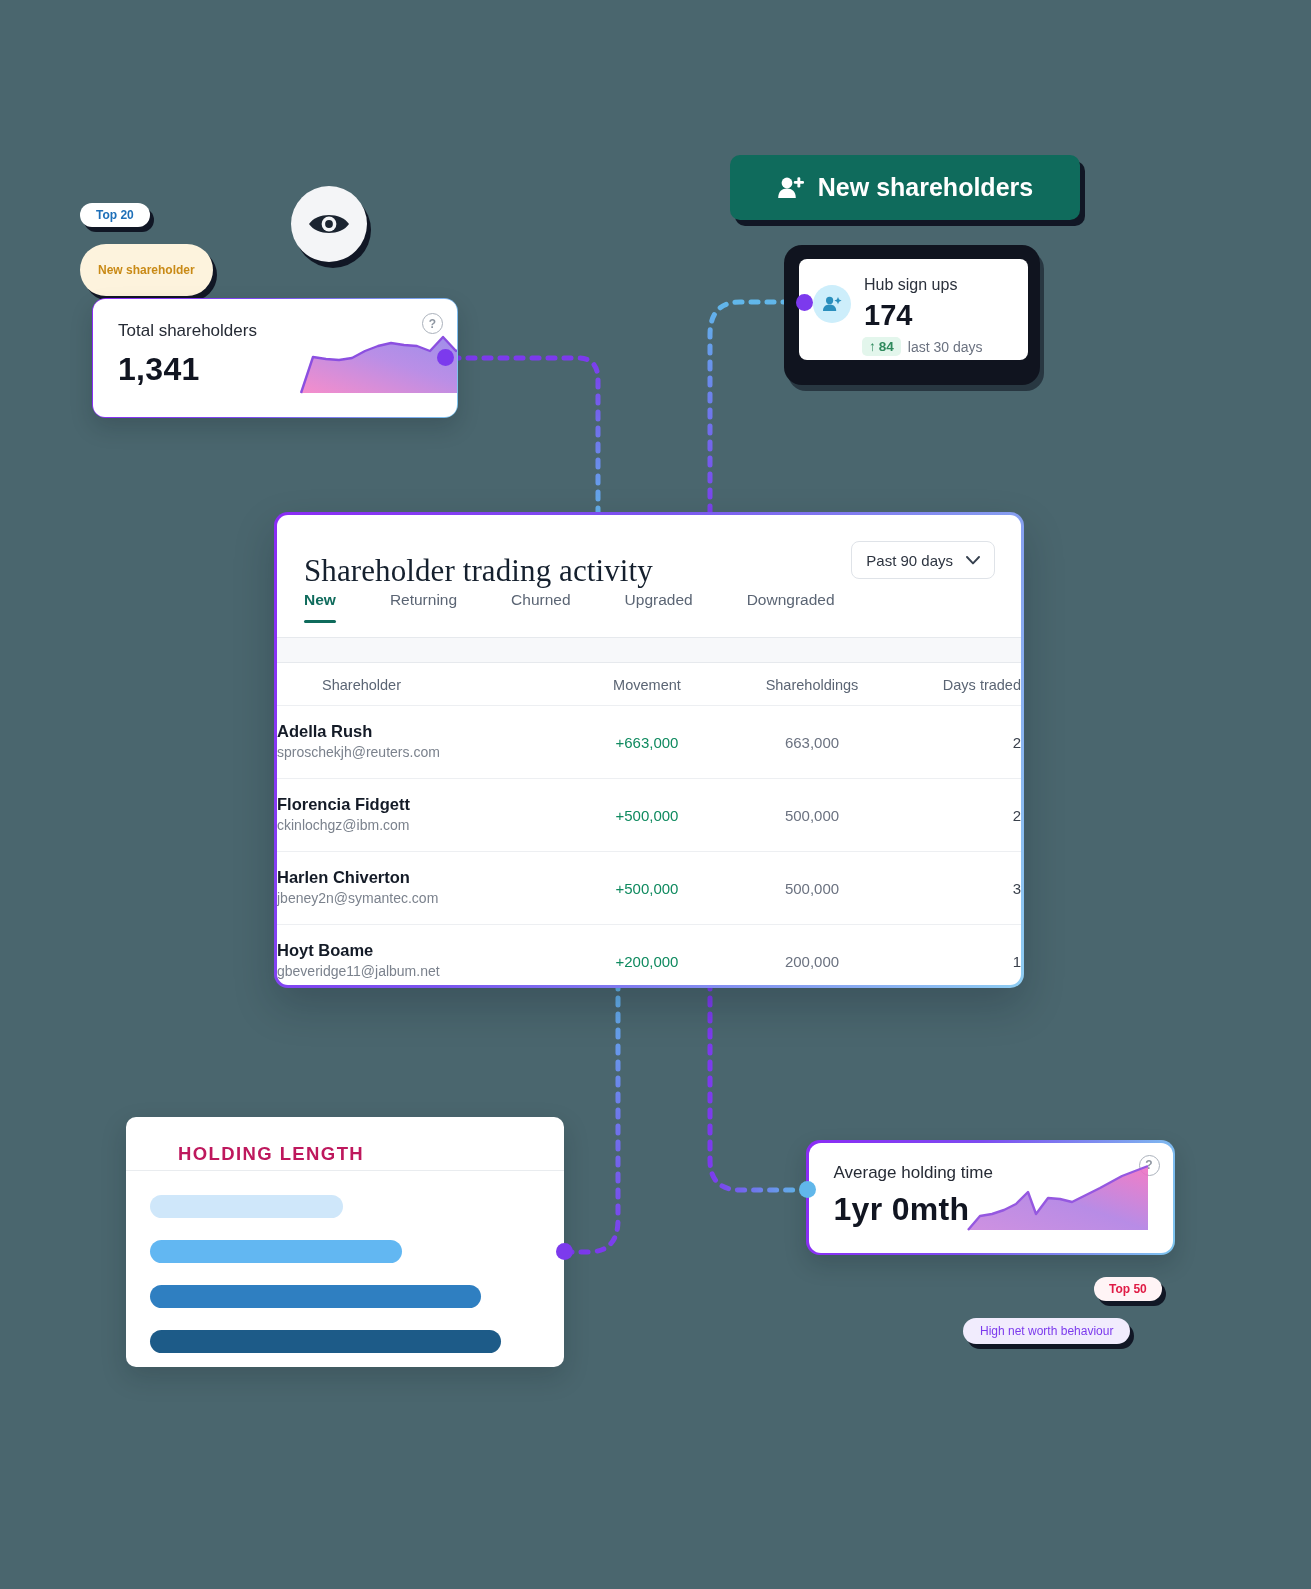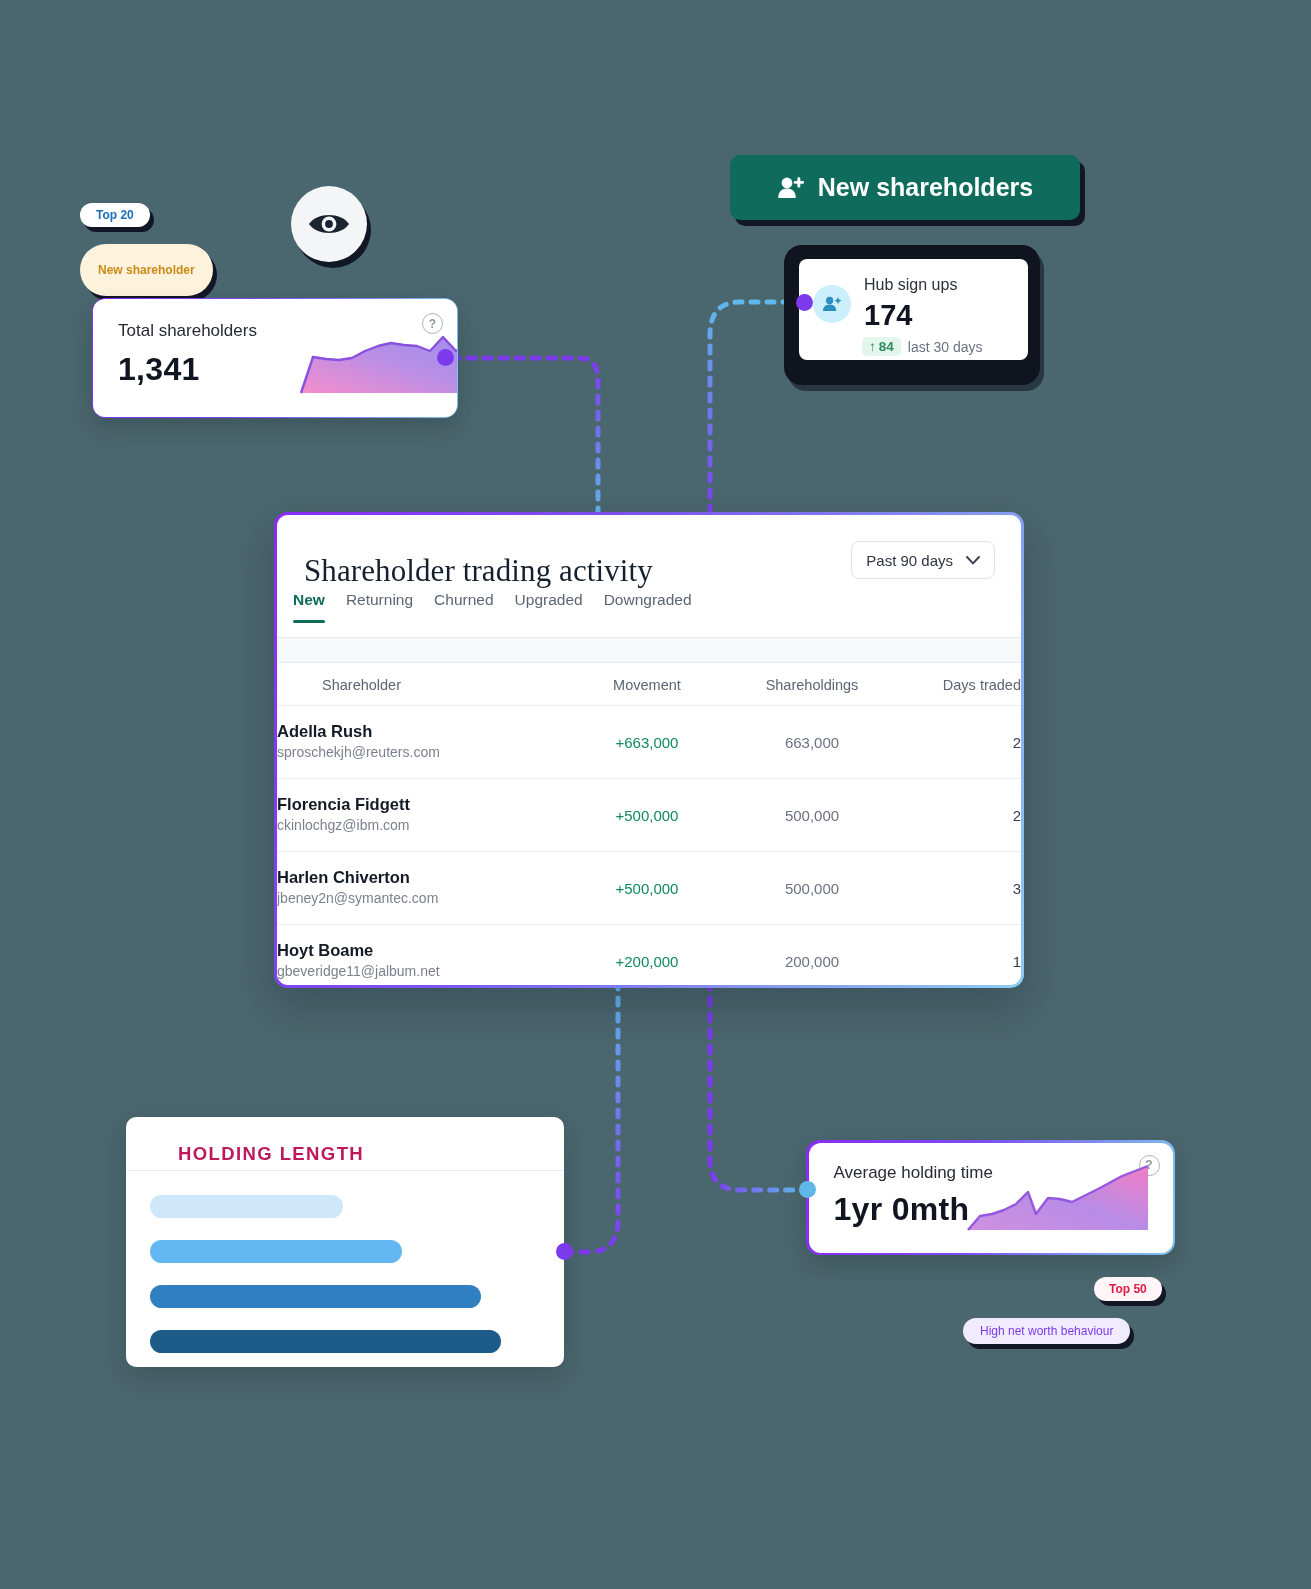--- a/index.html
+++ b/index.html
@@ -79,21 +79,21 @@
     background:linear-gradient(115deg,#8b2bf5 0%,#7a55ef 40%,#8ecdf2 100%);
     box-shadow:0 18px 40px rgba(10,20,30,.22);
   }
   #trading-card .inner{width:100%;height:100%;background:#fff;border-radius:11px;overflow:hidden;position:relative;}
   .card-title{position:absolute;left:27px;top:38px;font-family:"Liberation Serif",serif;
     font-size:31px;color:#15202e;letter-spacing:.1px;}
   #range-select{
     position:absolute;right:26px;top:26px;height:36px;padding:0 14px;border:1px solid #dfe3e8;border-radius:8px;
     background:#fff;color:#2d3440;font-size:15px;font-family:"Liberation Sans",sans-serif;
     display:flex;align-items:center;gap:13px;cursor:pointer;}
-  .tabs{position:absolute;left:16px;top:76px;display:flex;gap:21px;}
+  .tabs{position:absolute;left:27px;top:76px;display:flex;gap:54px;}
   .tab{font-size:15.5px;color:#5b6574;padding-bottom:14px;cursor:pointer;position:relative;}
   .tab.active{color:#0f6b5c;font-weight:700;}
   .tab.active:after{content:"";position:absolute;left:0;right:0;bottom:0;height:3px;background:#0f6b5c;border-radius:2px;}
   .tab-rule{position:absolute;left:0;right:0;top:122px;height:1px;background:#e6e9ed;}
   .band{position:absolute;left:0;right:0;top:123px;height:24px;background:#f7f8fa;}
   .band-rule{position:absolute;left:0;right:0;top:147px;height:1px;background:#e6e9ed;}
 
   table.tbl{position:absolute;left:0;right:0;top:148px;width:100%;border-collapse:collapse;}
   table.tbl th{font-size:14.5px;font-weight:400;color:#5b6574;padding:14px 0 12px;}
   table.tbl td{padding:15px 0;border-top:1px solid #edeff2;vertical-align:middle;}

